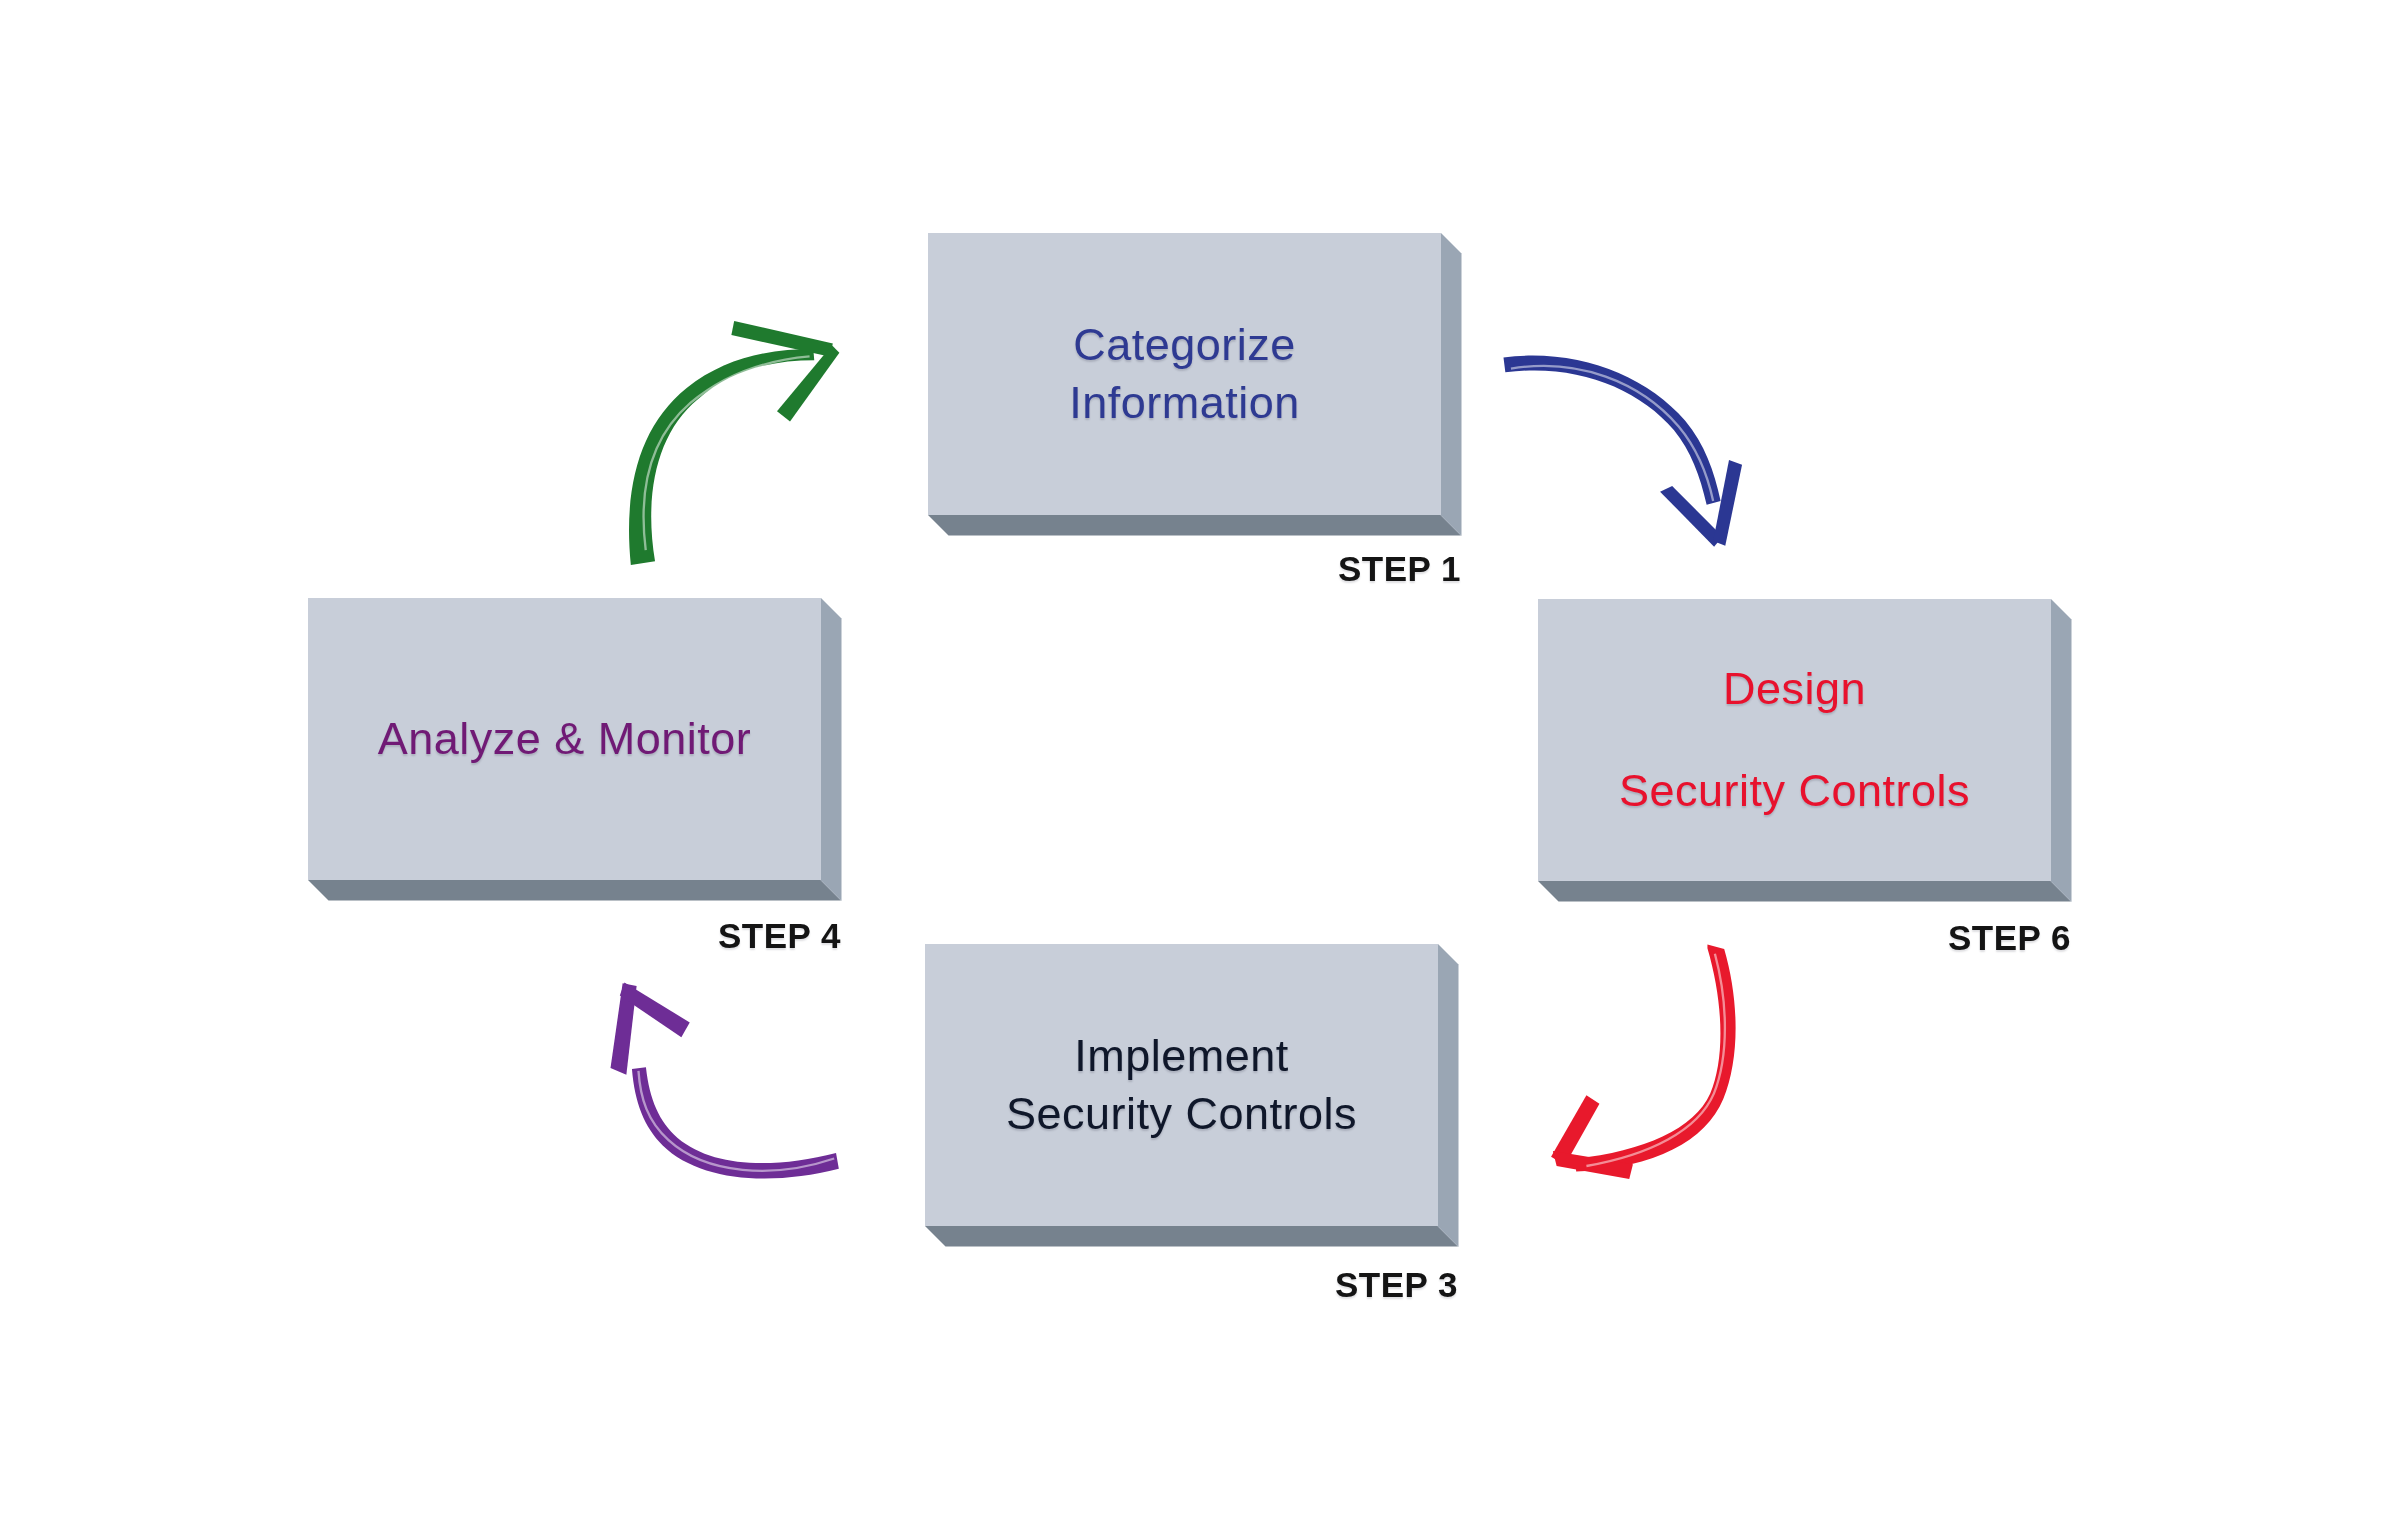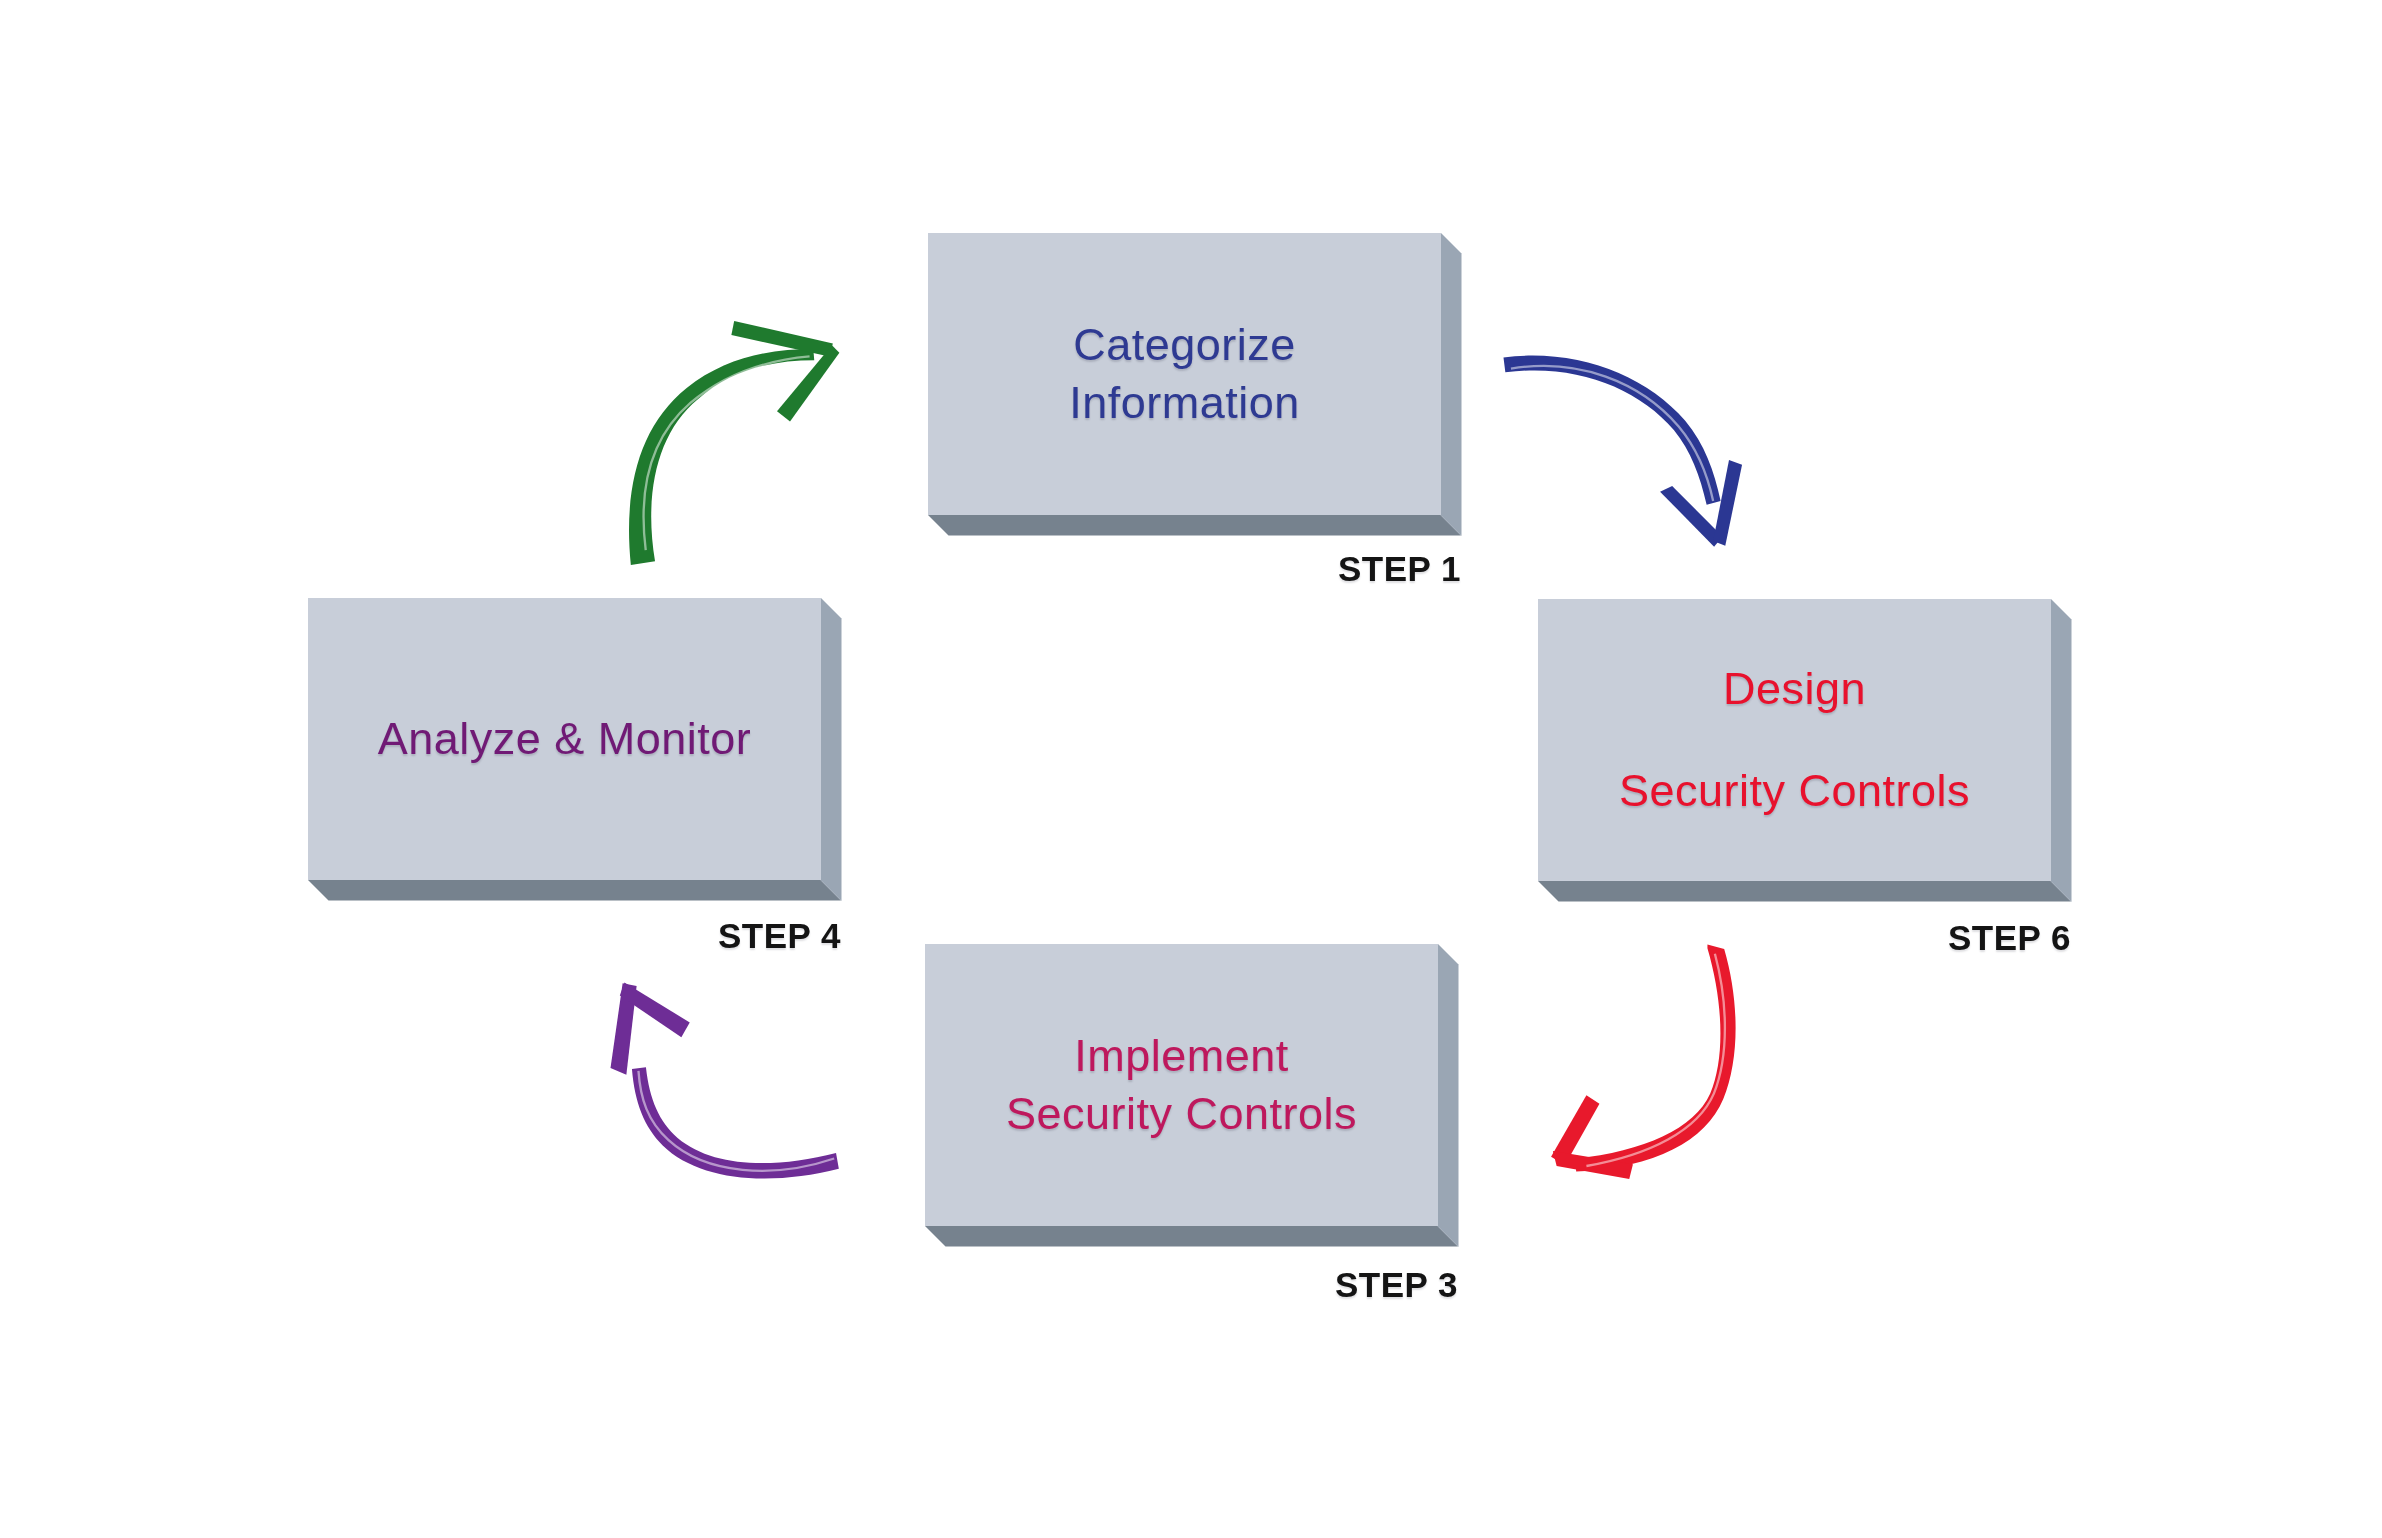--- a/index.html
+++ b/index.html
@@ -41,21 +41,21 @@
     <div class="face-front" style="color: rgb(232, 17, 45); background-color: rgb(200, 206, 217); gap: 44px;">
       <div class="title-line">Design</div>
       <div class="title-line">Security Controls</div>
     </div>
   </div>
   <div class="step-label" style="left: 1538px; top: 914px; color: rgb(20, 20, 20);">STEP 6</div>
 
   <div class="box3d" style="left:925px;top:944px;">
     <div class="face-bottom" style="background-color: rgb(118, 130, 142);"></div>
     <div class="face-side" style="background-color: rgb(154, 166, 180);"></div>
-    <div class="face-front" style="color: #be185d; background-color: rgb(200, 206, 217);">
+    <div class="face-front" style="color: #0f172a; background-color: rgb(200, 206, 217);">
       <div class="title-line">Implement</div>
       <div class="title-line">Security Controls</div>
     </div>
   </div>
   <div class="step-label" style="left: 925px; top: 1261px; color: rgb(20, 20, 20);">STEP 3</div>
 
   <div class="box3d" style="left:308px;top:598px;">
     <div class="face-bottom" style="background-color: rgb(118, 130, 142);"></div>
     <div class="face-side" style="background-color: rgb(154, 166, 180);"></div>
     <div class="face-front" style="color: #701a75; background-color: rgb(200, 206, 217);">

